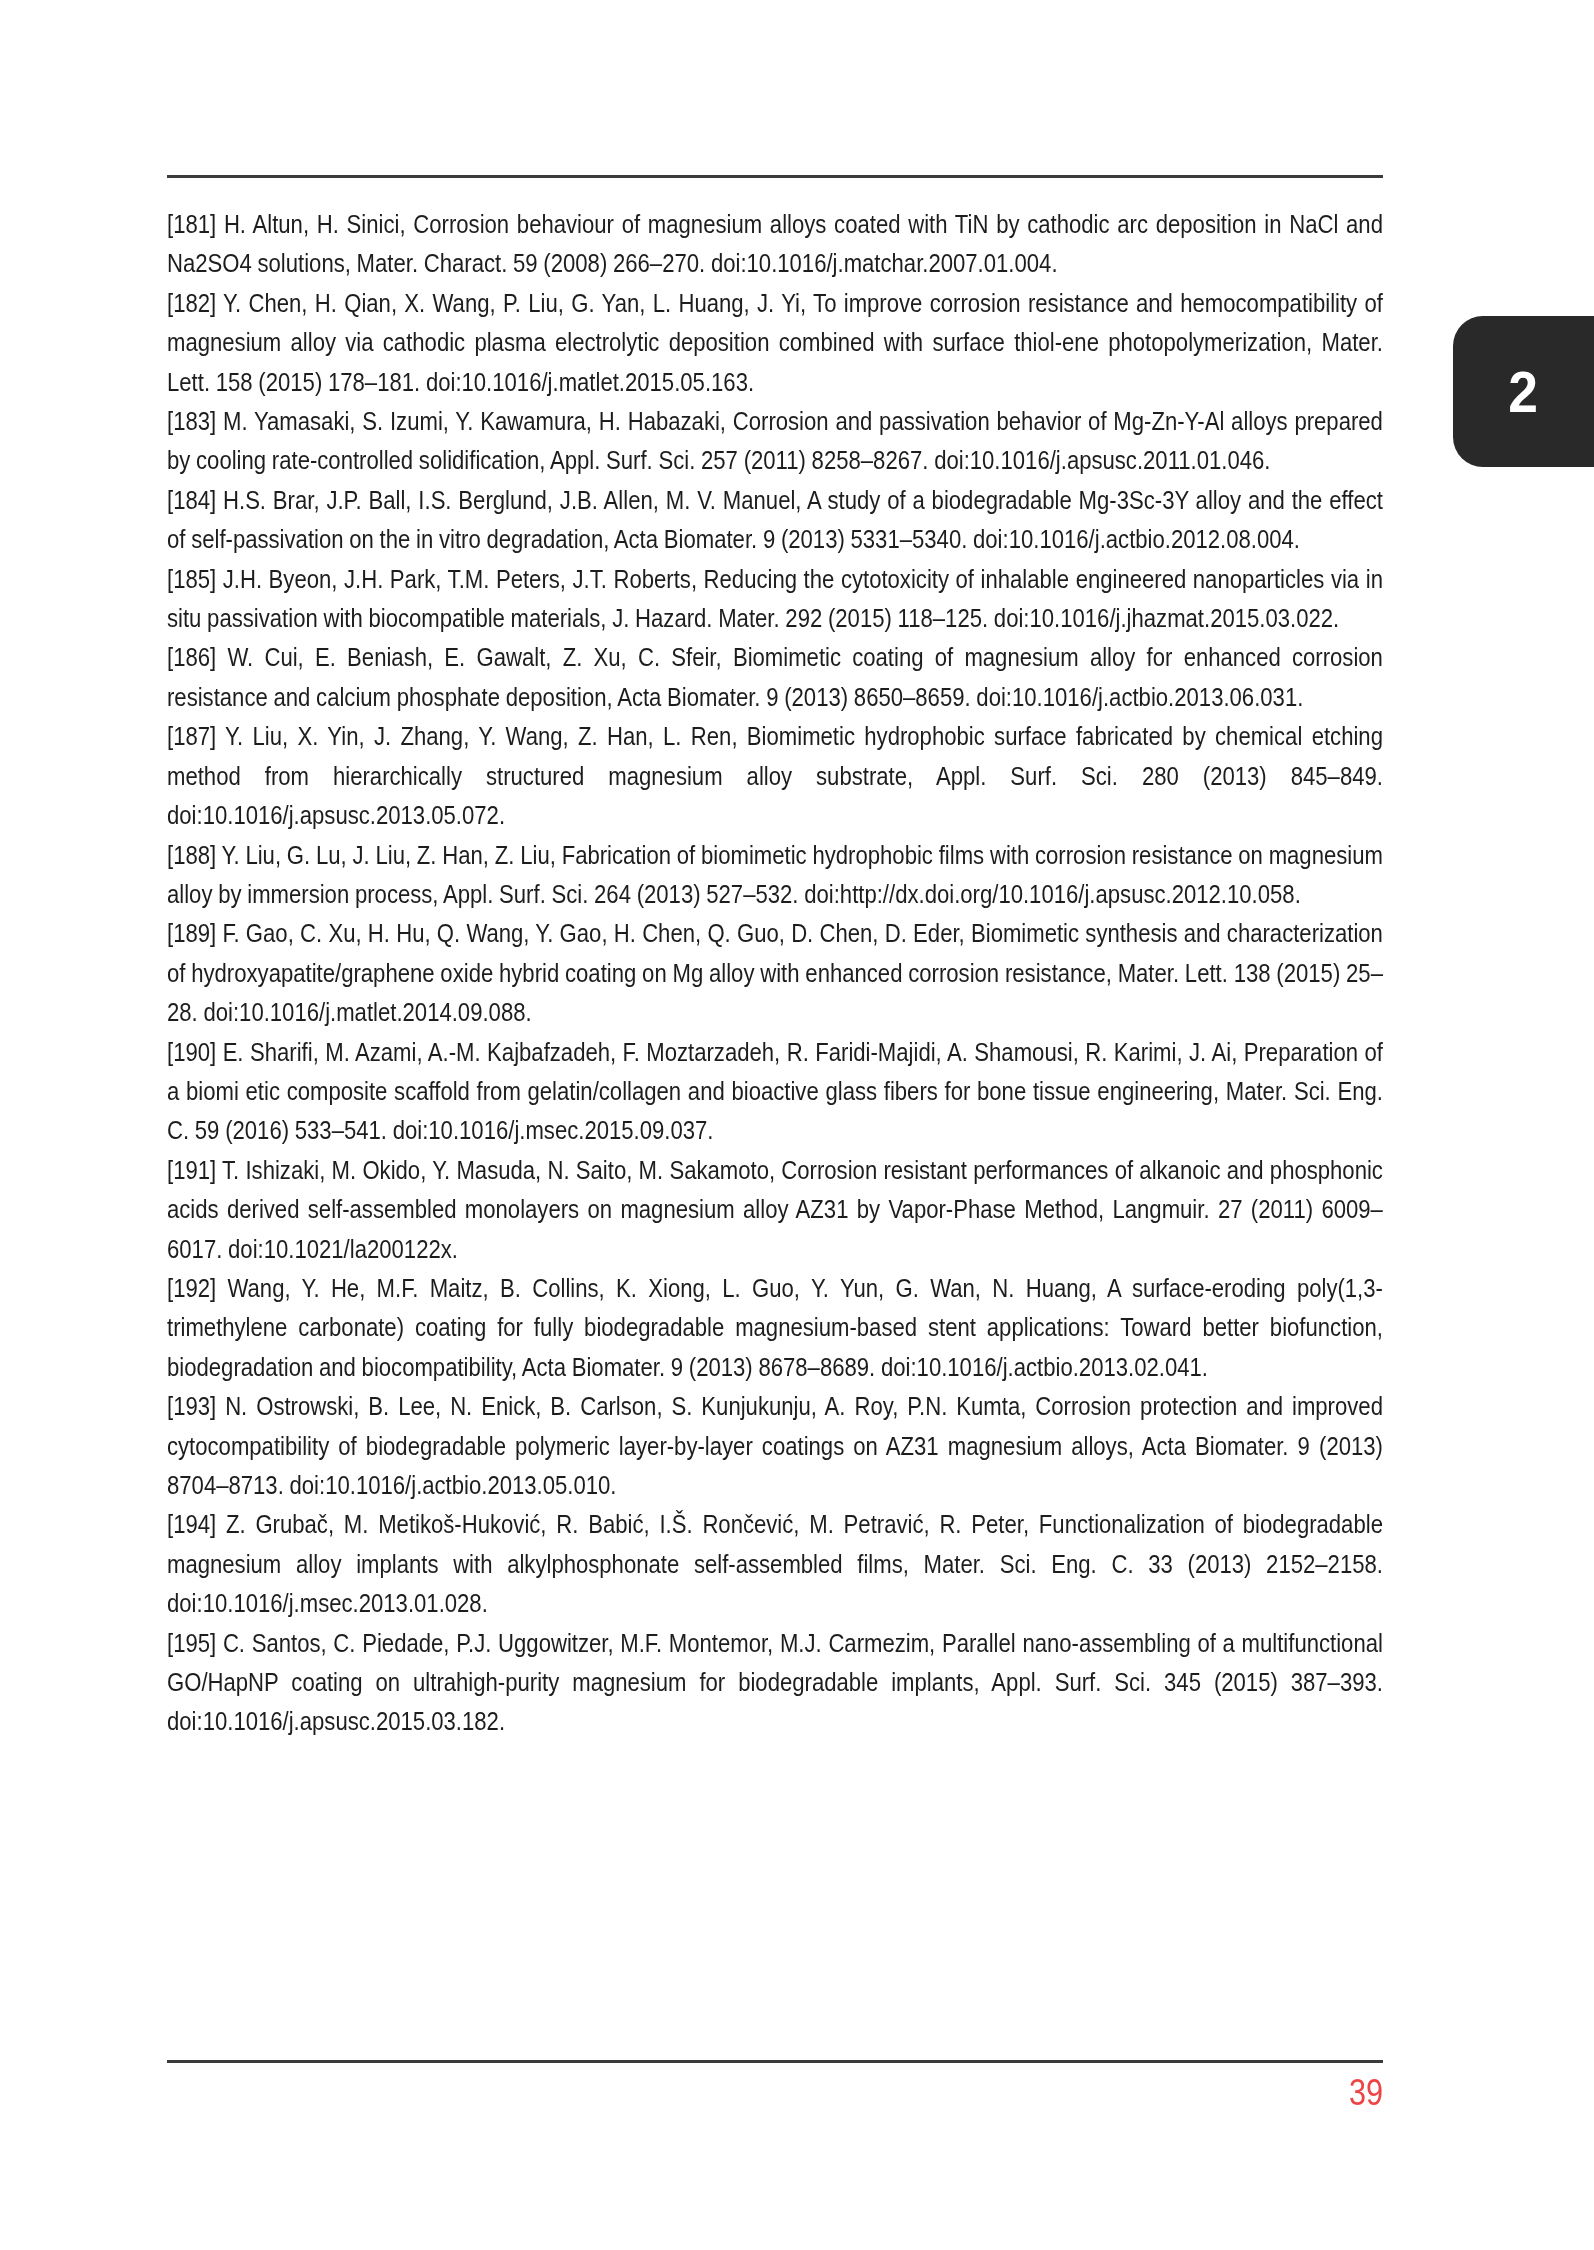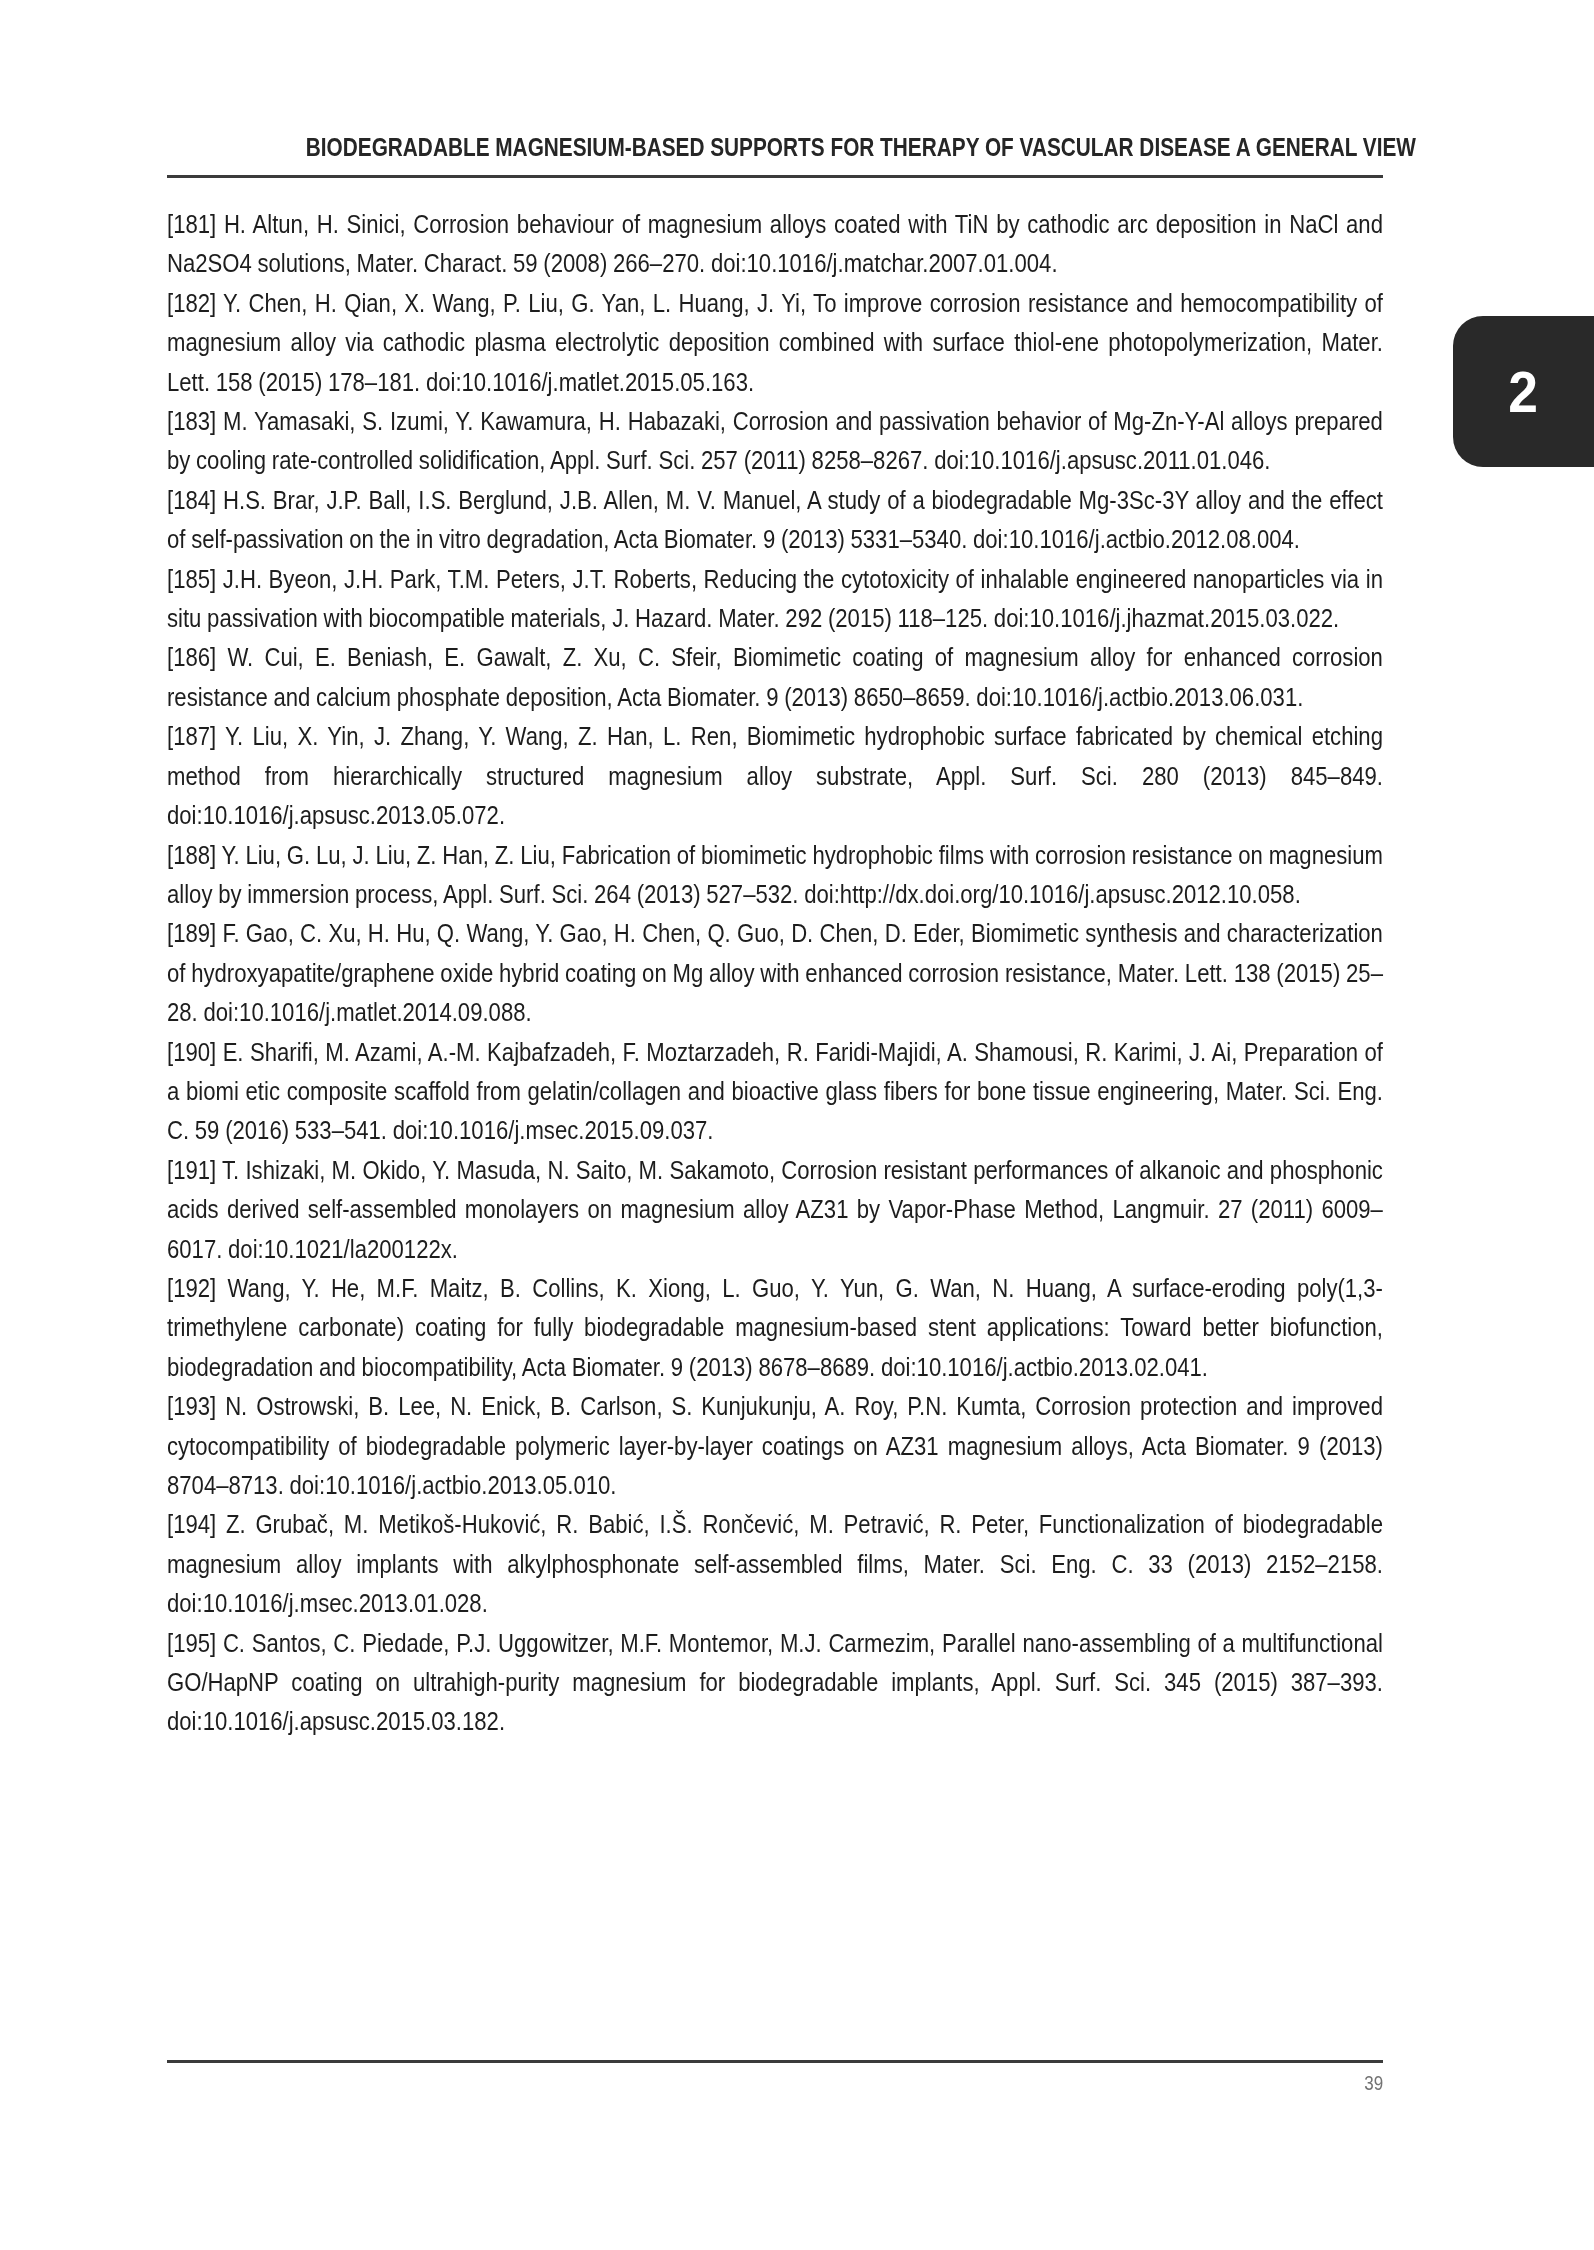--- a/index.html
+++ b/index.html
@@ -89,37 +89,34 @@
     width: 1216px;
     height: 3px;
     background: #3b3b3b;
   }
   .page-number {
     position: absolute;
     left: 167px;
     top: 2072px;
     width: 1216px;
     text-align: right;
-    font-size: 20px;
-    color: #737373;
+    font-size: 36px;
+    color: #ef4444;
   }
   .page-number span {
     display: inline-block;
     transform: scaleX(0.85);
     transform-origin: right center;
   }
 </style>
 </head>
 <body>
 
 <div class="page">
 
-  <div class="header-title">
-    <span>BIODEGRADABLE MAGNESIUM-BASED SUPPORTS FOR THERAPY OF VASCULAR DISEASE A GENERAL VIEW</span>
-  </div>
   <div class="header-rule"></div>
 
   <div class="refs">
     <p>[181] H. Altun, H. Sinici, Corrosion behaviour of magnesium alloys coated with TiN by cathodic arc deposition in NaCl and Na2SO4 solutions, Mater. Charact. 59 (2008) 266–270. doi:10.1016/j.matchar.2007.01.004.</p>
     <p>[182] Y. Chen, H. Qian, X. Wang, P. Liu, G. Yan, L. Huang, J. Yi, To improve corrosion resistance and hemocompatibility of magnesium alloy via cathodic plasma electrolytic deposition combined with surface thiol-ene photopolymerization, Mater. Lett. 158 (2015) 178–181. doi:10.1016/j.matlet.2015.05.163.</p>
     <p>[183] M. Yamasaki, S. Izumi, Y. Kawamura, H. Habazaki, Corrosion and passivation behavior of Mg-Zn-Y-Al alloys prepared by cooling rate-controlled solidification, Appl. Surf. Sci. 257 (2011) 8258–8267. doi:10.1016/j.apsusc.2011.01.046.</p>
     <p>[184] H.S. Brar, J.P. Ball, I.S. Berglund, J.B. Allen, M. V. Manuel, A study of a biodegradable Mg-3Sc-3Y alloy and the effect of self-passivation on the in vitro degradation, Acta Biomater. 9 (2013) 5331–5340. doi:10.1016/j.actbio.2012.08.004.</p>
     <p>[185] J.H. Byeon, J.H. Park, T.M. Peters, J.T. Roberts, Reducing the cytotoxicity of inhalable engineered nanoparticles via in situ passivation with biocompatible materials, J. Hazard. Mater. 292 (2015) 118–125. doi:10.1016/j.jhazmat.2015.03.022.</p>
     <p>[186] W. Cui, E. Beniash, E. Gawalt, Z. Xu, C. Sfeir, Biomimetic coating of magnesium alloy for enhanced corrosion resistance and calcium phosphate deposition, Acta Biomater. 9 (2013) 8650–8659. doi:10.1016/j.actbio.2013.06.031.</p>
     <p>[187] Y. Liu, X. Yin, J. Zhang, Y. Wang, Z. Han, L. Ren, Biomimetic hydrophobic surface fabricated by chemical etching method from hierarchically structured magnesium alloy substrate, Appl. Surf. Sci. 280 (2013) 845–849. doi:10.1016/j.apsusc.2013.05.072.</p>

